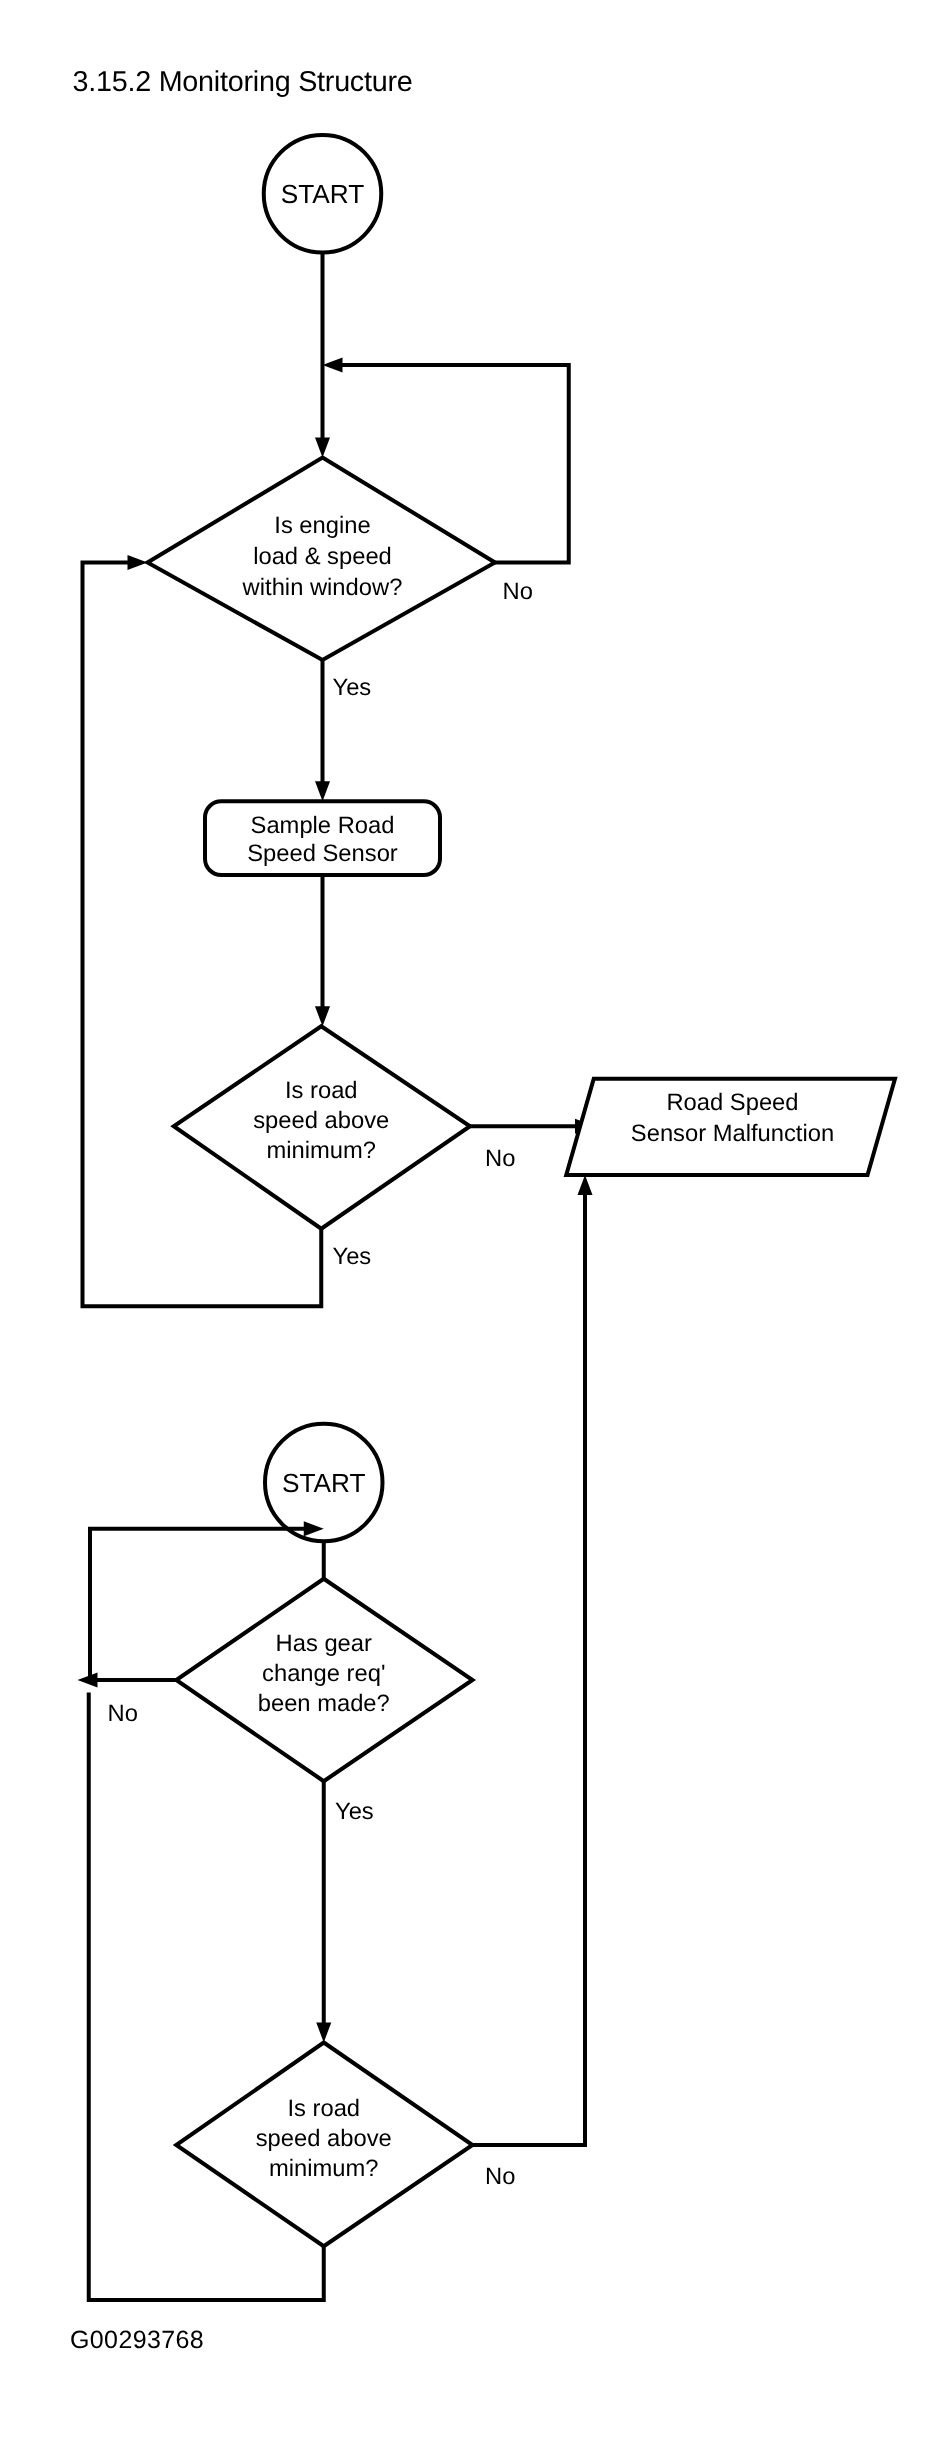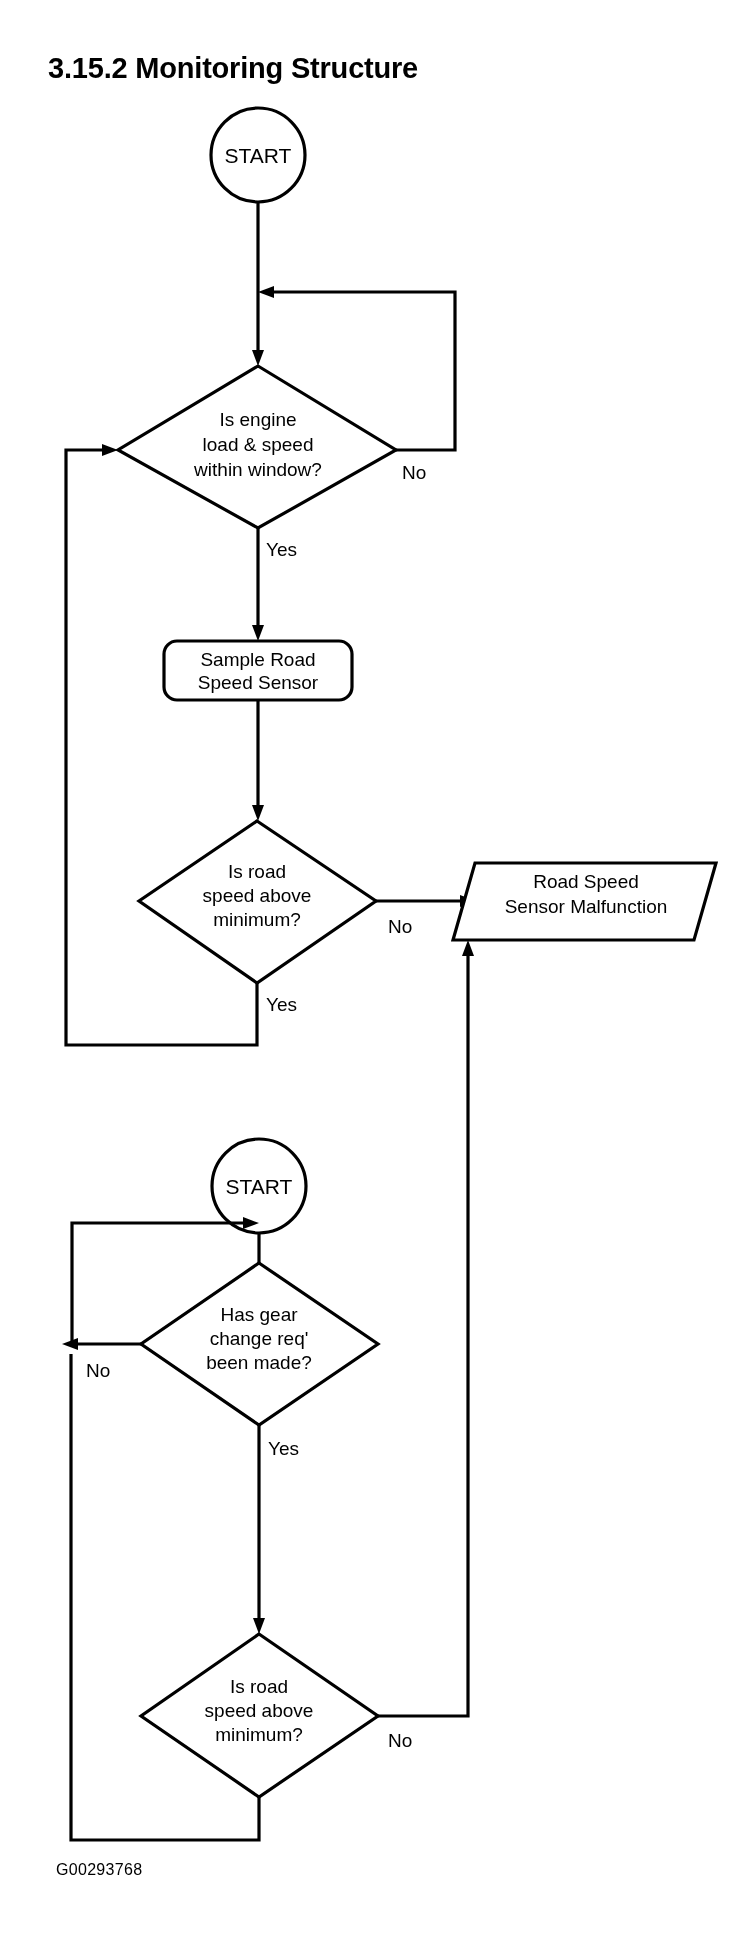--- a/index.html
+++ b/index.html
@@ -13,32 +13,32 @@
   }
   #page {
     position: relative;
     width: 752px;
     height: 1960px;
     background: #ffffff;
     overflow: hidden;
   }
   #title {
     position: absolute;
-    left: 48px;
+    left: 58px;
     top: 52px;
-    font-size: 29px;
-    font-weight: bold;
+    font-size: 23px;
+    font-weight: normal;
     letter-spacing: -0.2px;
     white-space: nowrap;
   }
   #figure-caption {
     position: absolute;
     left: 56px;
     top: 1861px;
-    font-size: 16px;
+    font-size: 20px;
     letter-spacing: 0.3px;
   }
   svg#flow {
     position: absolute;
     left: 0;
     top: 0;
     width: 752px;
     height: 1960px;
   }
   .shape {

